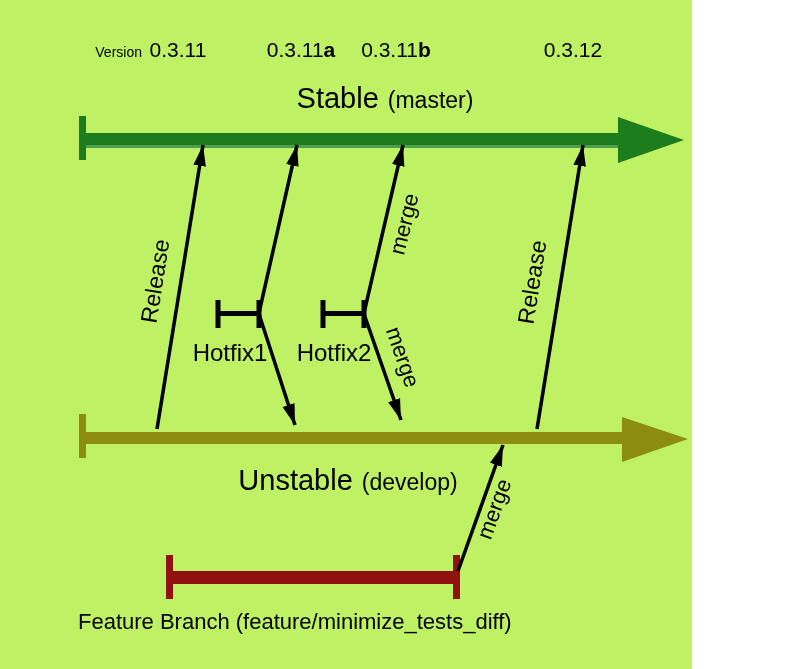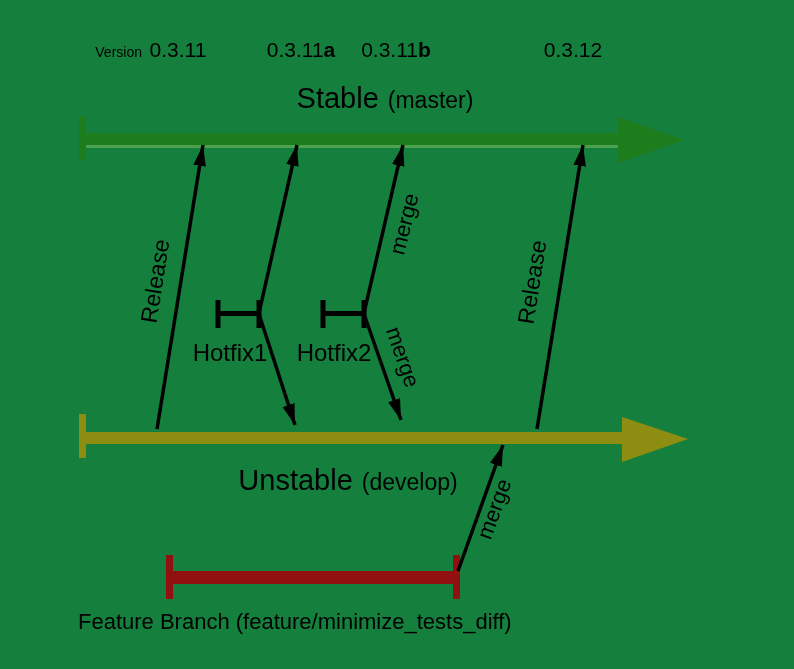--- a/index.html
+++ b/index.html
@@ -1,20 +1,20 @@
 <!DOCTYPE html>
 <html><head>
 <meta charset="utf-8">
 <style>
   html, body { margin: 0; padding: 0; background: #ffffff; }
   .stage {
     position: relative;
-    width: 794px;
+    width: 692px;
     height: 669px;
-    background: #15803d;
+    background: #bef264;
     overflow: hidden;
   }
   svg text {
     font-family: "Liberation Sans", "DejaVu Sans", sans-serif;
     fill: #000000;
   }
   .bold { font-weight: bold; }
   .rot  { text-anchor: middle; dominant-baseline: central; }
   .arrow {
     stroke: #000000;

